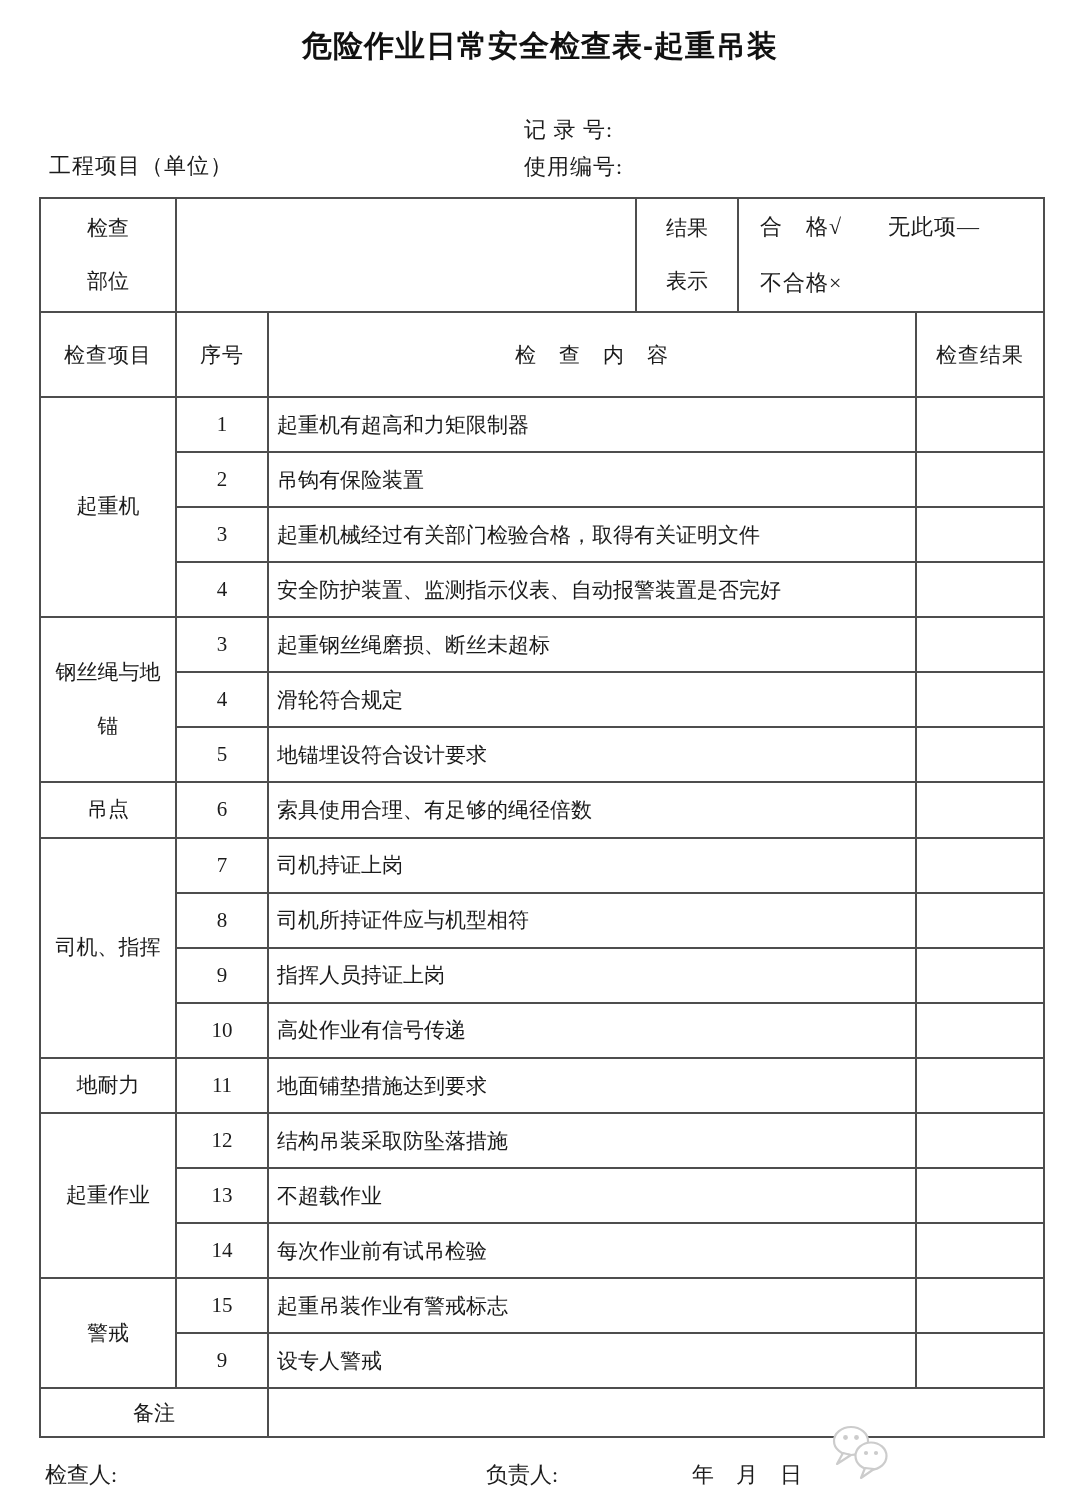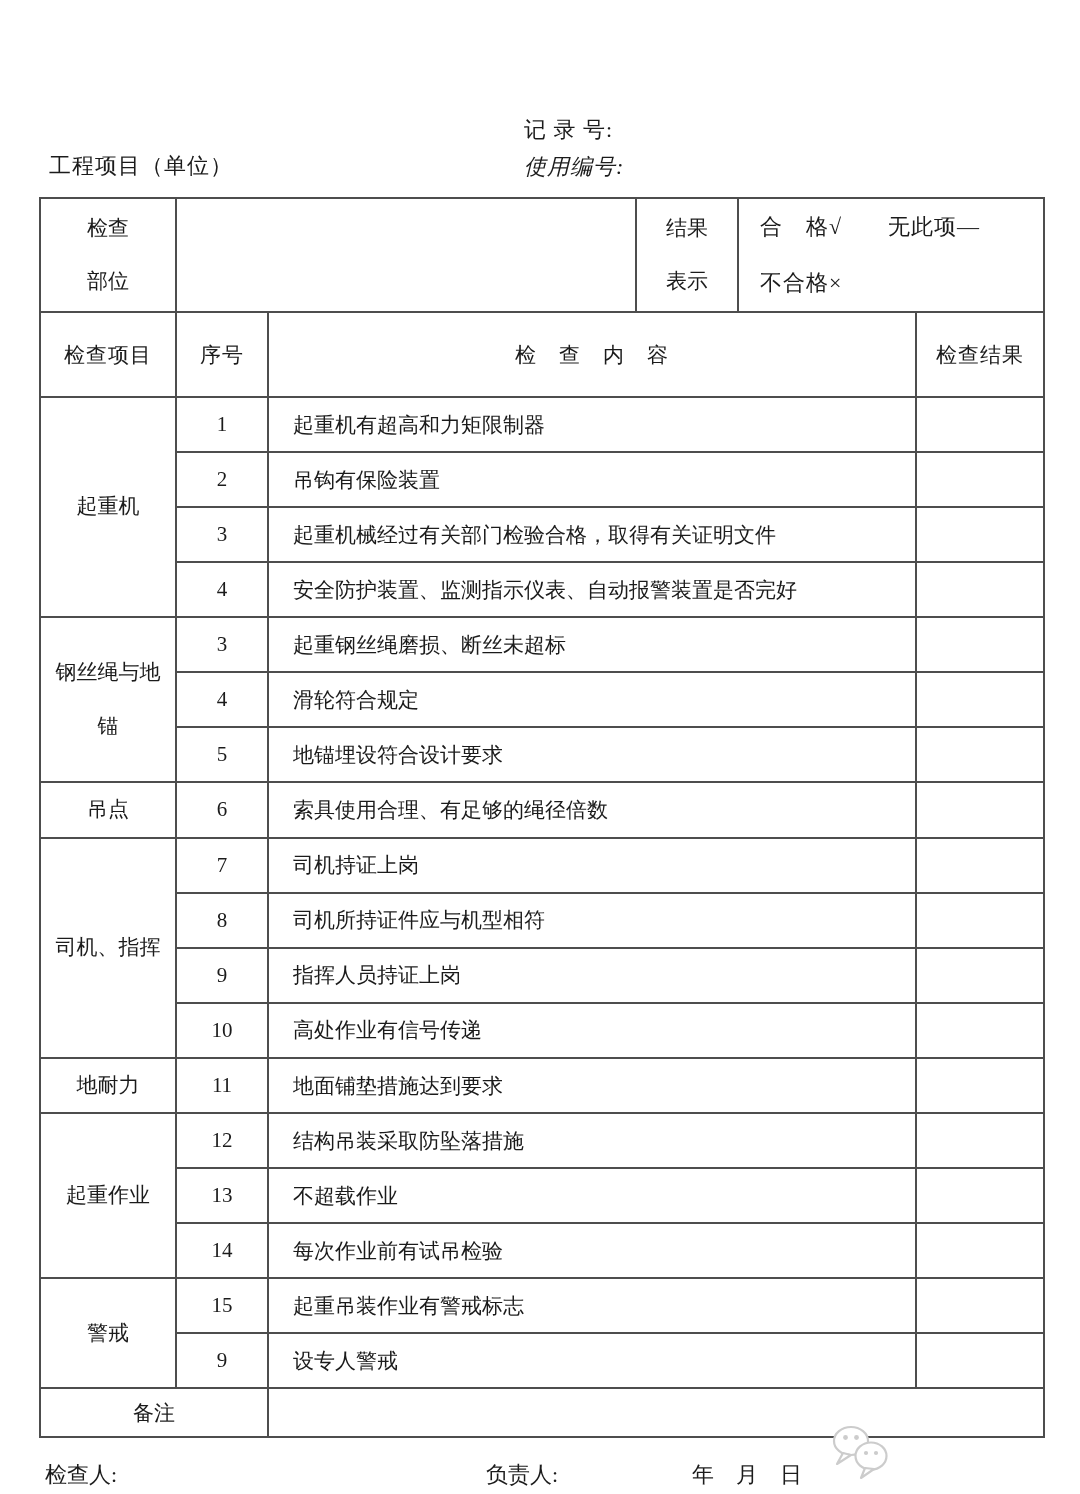--- a/index.html
+++ b/index.html
@@ -20,21 +20,21 @@
     text-align: center;
     font-family: "Liberation Sans", "DejaVu Sans", sans-serif;
     font-weight: bold;
     font-size: 30px;
     letter-spacing: 1px;
     color: #111;
   }
   .meta-label { position: absolute; font-size: 22px; letter-spacing: 1px; }
   .meta-record  { top: 115px; left: 524px; }
   .meta-project { top: 151px; left: 49px;  }
-  .meta-usage   { top: 152px; left: 524px; font-style: italic; }
+  .meta-usage   { top: 152px; left: 524px; }
 
   table.form-table {
     position: absolute;
     top: 197px; left: 39px;
     width: 1004px;
     border-collapse: collapse;
     table-layout: fixed;
     border: 2px solid #0f172a;
     font-size: 21px;
   }
@@ -50,21 +50,21 @@
   tr.remark-row { height: 49px; }
 
   .c-center { text-align: center; }
   .pre  { white-space: pre-line; }
   .prew { white-space: pre-wrap; }
   .lh-big { line-height: 2.55; }
   td.legend { font-size: 22px; padding-left: 21px; letter-spacing: 1px; }
   td.head { text-align: center; letter-spacing: 1px; }
   td.sec-label { text-align: center; line-height: 2.55; }
   td.num { text-align: center; }
-  td.content { padding-left: 24px; text-align: left; }
+  td.content { padding-left: 8px; text-align: left; }
   td.fill { background: #ffffff; }
 
   .footer-line { position: absolute; top: 1460px; left: 0; width: 100%; height: 34px; font-size: 22px; }
   .footer-line span { position: absolute; white-space: pre; }
   .sig-inspector { left: 45px; }
   .sig-manager   { left: 486px; }
   .sig-date      { left: 692px; }
 
   .watermark {
     position: absolute;
@@ -84,20 +84,21 @@
     -webkit-text-stroke: 1px #cccccc;
     text-shadow: 1px 1px 0 #f2f2f2;
     white-space: nowrap;
   }
 </style>
 </head>
 <body>
 
 <div class="page">
 
+  <h1 class="title">危险作业日常安全检查表-起重吊装</h1>
 
   <div class="meta-label meta-record">记 录 号:</div>
   <div class="meta-label meta-project">工程项目（单位）</div>
   <div class="meta-label meta-usage">使用编号:</div>
 
   <table class="form-table">
     <colgroup>
       <col style="width:136px">
         <col style="width:92px">
         <col style="width:368px">

